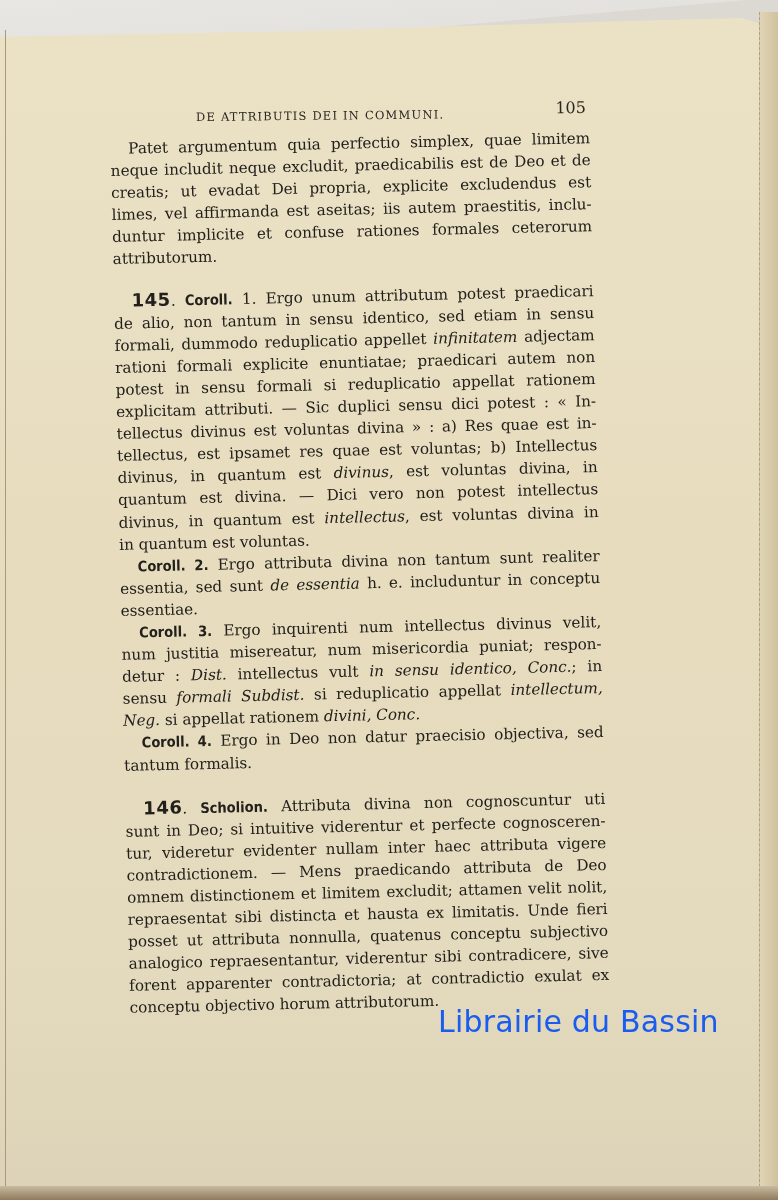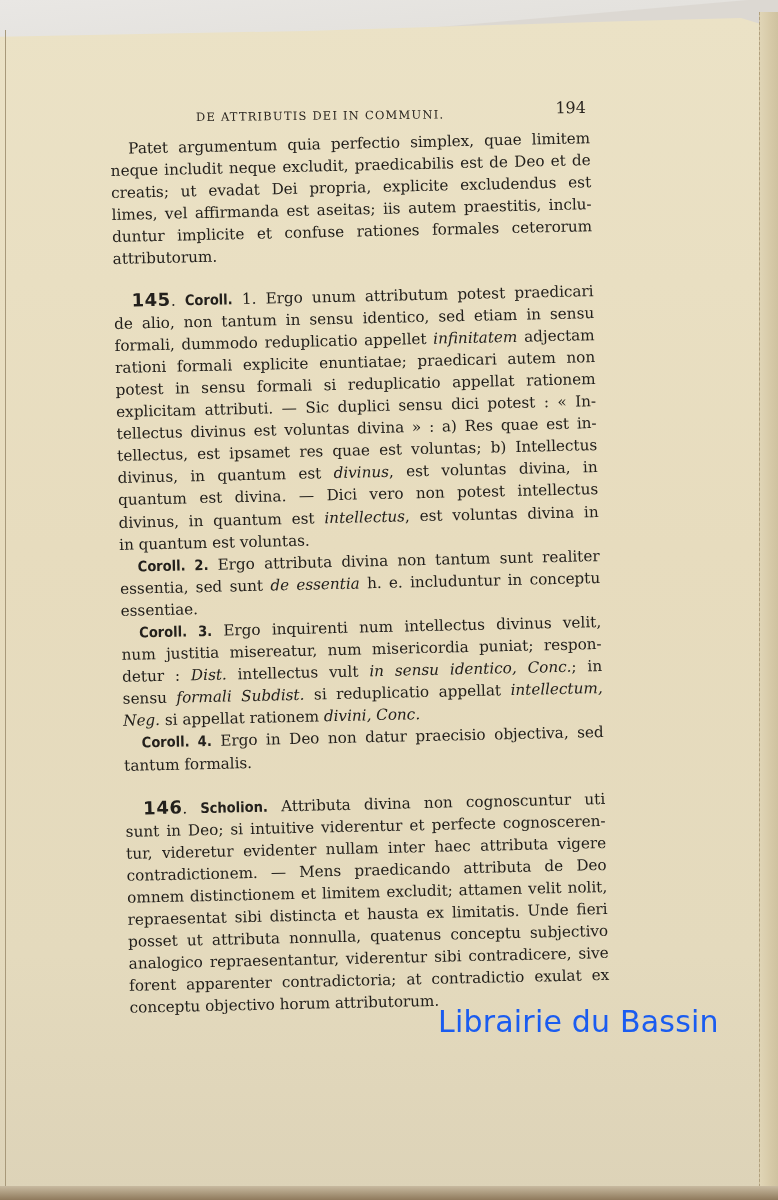--- a/index.html
+++ b/index.html
@@ -64,21 +64,21 @@
 <body>
 
 <div class="page-top-edge"></div>
 <div class="page"></div>
 <div class="spine-line"></div>
 <div class="fore-edge"></div>
 <div class="bottom-edge"></div>
 
 <div class="header">
   <span class="running-head">De attributis Dei in communi.</span>
-  <span class="page-number">194</span>
+  <span class="page-number">105</span>
 </div>
 
 <div class="body-text">
 
   <div class="para">
     <span class="line ind">Patet argumentum quia perfectio simplex, quae limitem</span>
     <span class="line">neque includit neque excludit, praedicabilis est de Deo et de</span>
     <span class="line">creatis; ut evadat Dei propria, explicite excludendus est</span>
     <span class="line">limes, vel affirmanda est aseitas; iis autem praestitis, inclu-</span>
     <span class="line">duntur implicite et confuse rationes formales ceterorum</span>

